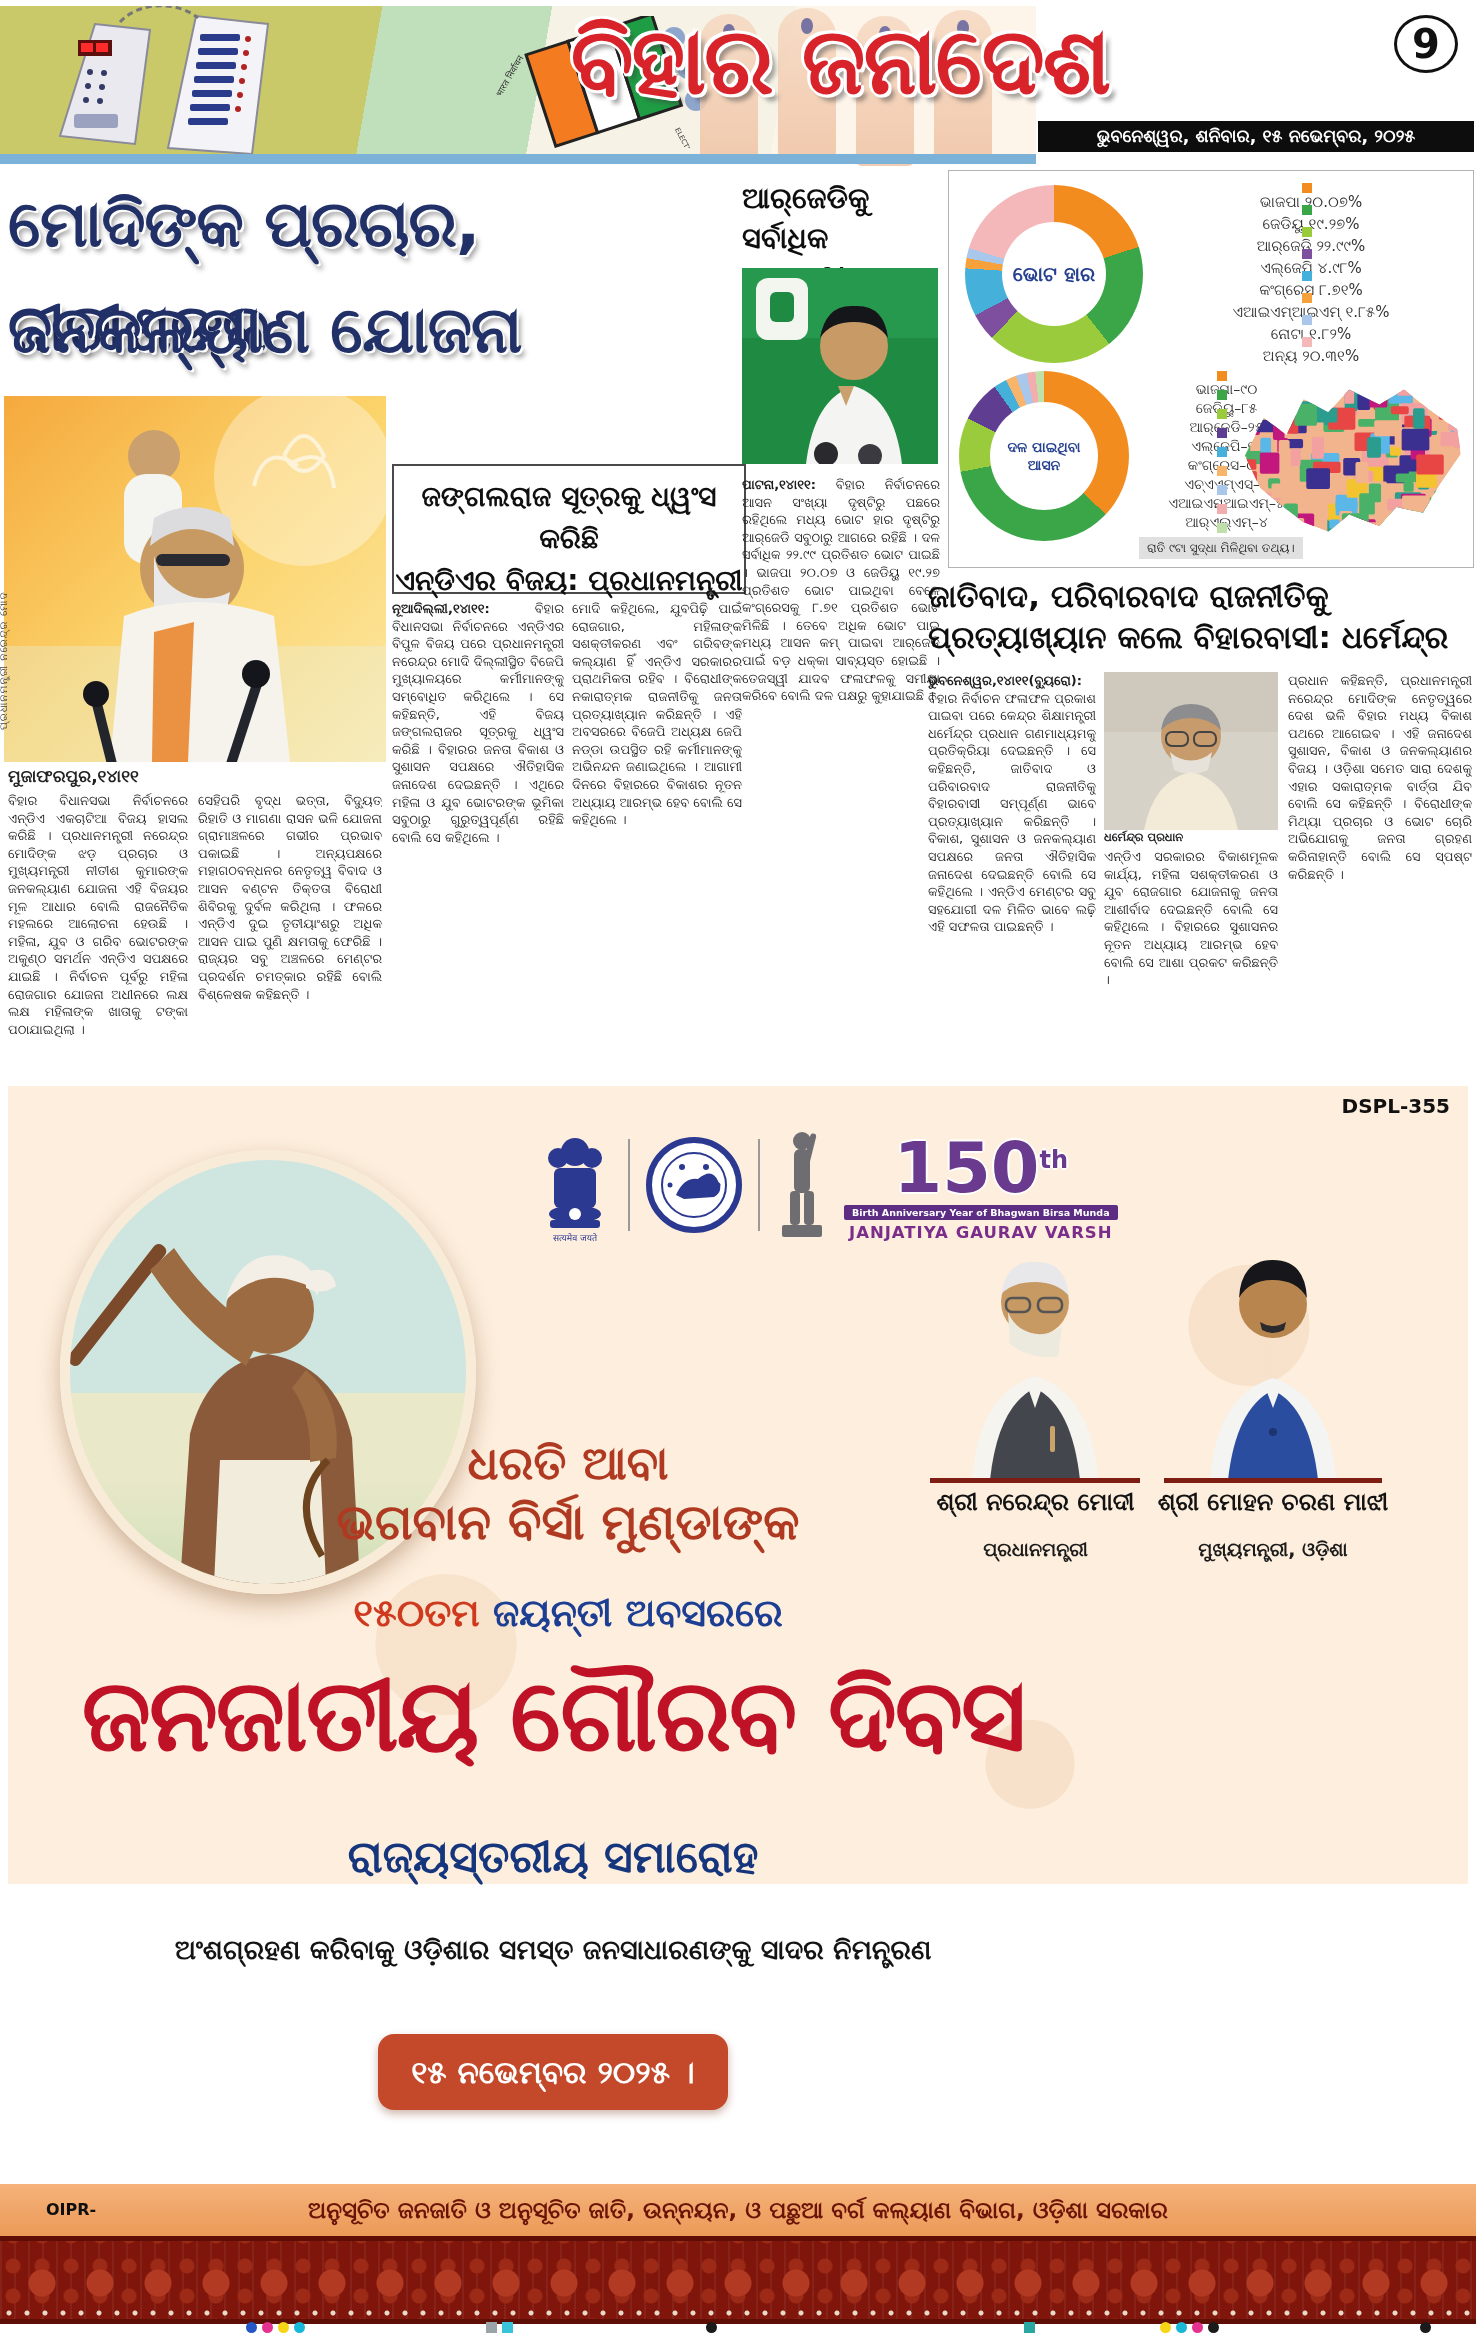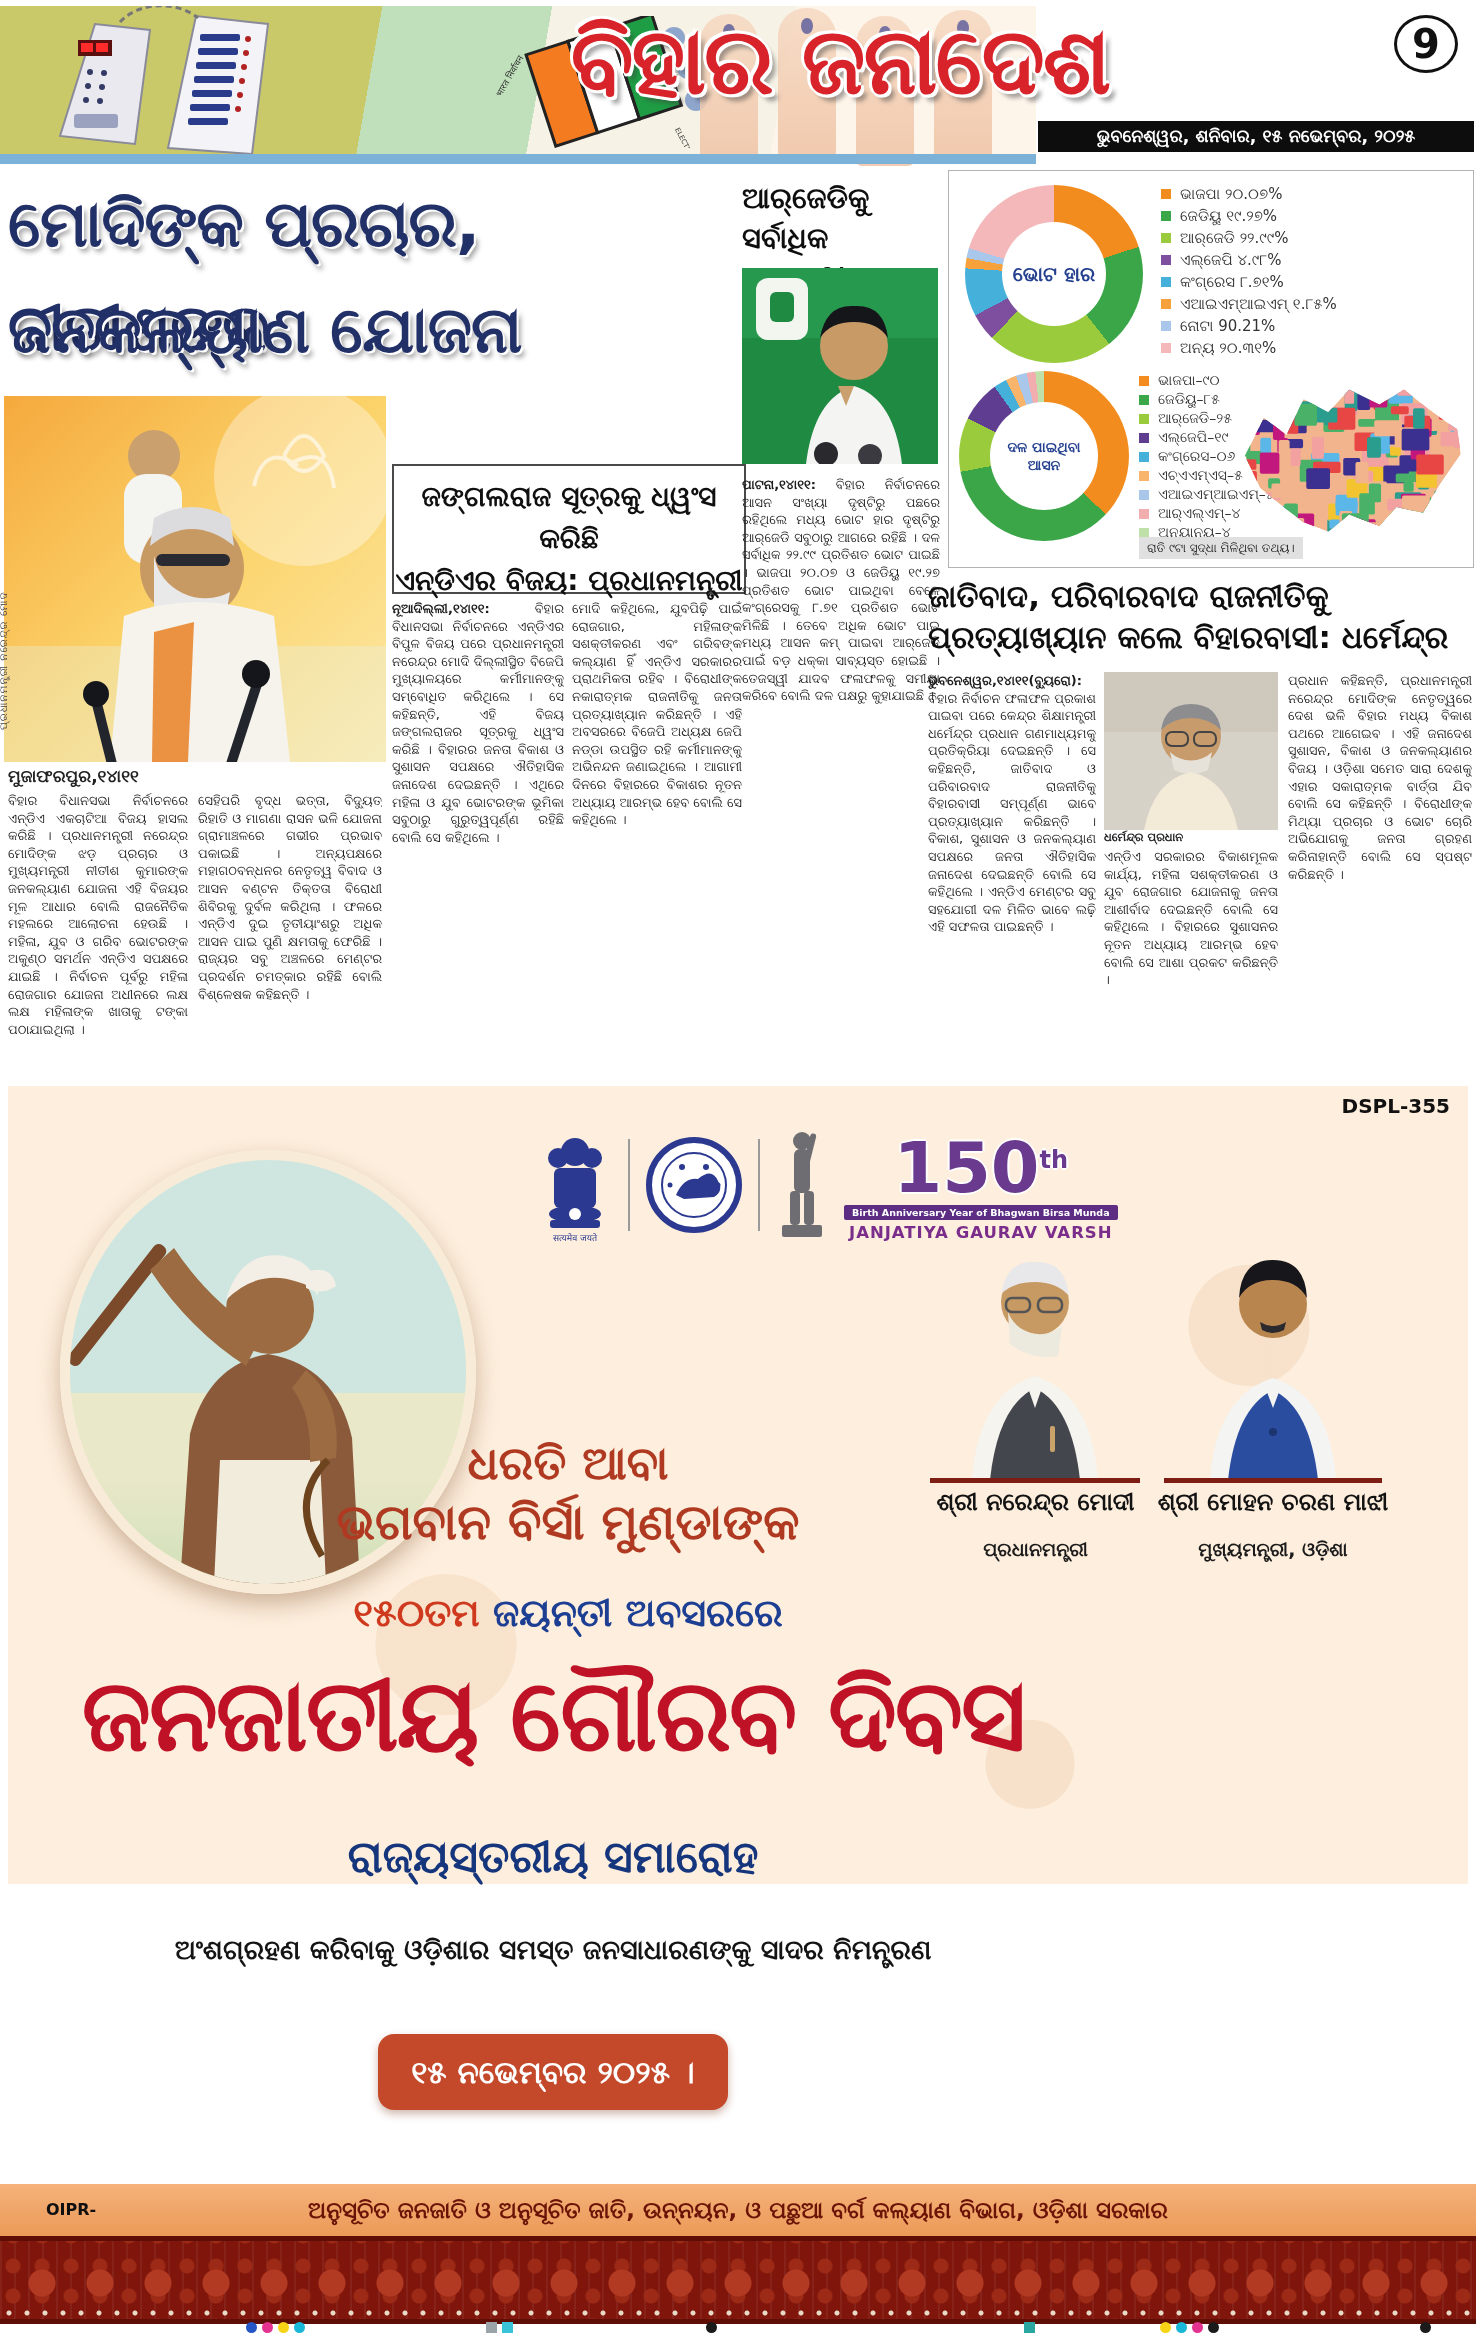--- a/index.html
+++ b/index.html
@@ -31,21 +31,21 @@
   .photo-cap{font-size:17px;font-weight:700;color:#222;}
   .boxhead{border:2px solid #4a4a4a;background:#fff;text-align:center;font-weight:800;color:#101010;
     font-size:28px;line-height:42px;padding-top:10px;}
   .vcred{writing-mode:vertical-rl;transform:rotate(180deg);font-size:10.5px;color:#444;letter-spacing:1px;}
   
   #infobox{left:948px;top:170px;width:524px;height:396px;border:1.5px solid #b3b3b3;background:#fff;}
   .donut{border-radius:50%;position:absolute;}
   .hole{position:absolute;left:50%;top:50%;transform:translate(-50%,-50%);background:#fff;border-radius:50%;
     display:flex;align-items:center;justify-content:center;text-align:center;color:#25408f;font-weight:700;}
   .legend{position:absolute;}
-  .legend .li{display:flex;align-items:center;font-size:15px;color:#333;}
+  .legend .li{display:flex;align-items:center;font-size:15px;color:#333;flex-direction:column;}
   .legend .sw{width:10px;height:10px;margin-right:9px;flex:0 0 auto;}
   #map-note{background:#e0e0e0;color:#222;font-size:12px;line-height:22px;padding:0 8px;}
   
   #ad{left:8px;top:1086px;width:1460px;height:798px;
     background:
      radial-gradient(circle at 12% 18%,rgba(214,150,95,.16) 0 46px,transparent 47px),
      radial-gradient(circle at 85% 30%,rgba(214,150,95,.14) 0 60px,transparent 61px),
      radial-gradient(circle at 30% 70%,rgba(214,150,95,.13) 0 70px,transparent 71px),
      radial-gradient(circle at 70% 85%,rgba(214,150,95,.15) 0 44px,transparent 45px),
      #fdeedd;}
@@ -260,21 +260,21 @@
         <div class="li" style="height: 22px; font-size: 15px;">
           <span class="sw" style="background: rgb(69, 176, 217);"></span>
           <span>କଂଗ୍ରେସ ୮.୭୧%</span>
         </div>
         <div class="li" style="height: 22px; font-size: 15px;">
           <span class="sw" style="background: rgb(246, 161, 59);"></span>
           <span>ଏଆଇଏମ୍‌ଆଇଏମ୍ ୧.୮୫%</span>
         </div>
         <div class="li" style="height: 22px; font-size: 15px;">
           <span class="sw" style="background: rgb(169, 199, 234);"></span>
-          <span>ନୋଟା    90.21%</span>
+          <span>ନୋଟା    ୧.୮୨%</span>
         </div>
         <div class="li" style="height: 22px; font-size: 15px;">
           <span class="sw" style="background: rgb(244, 184, 186);"></span>
           <span>ଅନ୍ୟ    ୨୦.୩୧%</span>
         </div>
       </div>
     <div class="donut" id="donut2" style="left: 10px; top: 200px; width: 170px; height: 170px; background: conic-gradient(rgb(242, 140, 30) 0%, rgb(242, 140, 30) 37.037%, rgb(58, 166, 72) 37.037%, rgb(58, 166, 72) 72.0165%, rgb(154, 203, 60) 72.0165%, rgb(154, 203, 60) 82.3045%, rgb(95, 62, 145) 82.3045%, rgb(95, 62, 145) 90.1235%, rgb(69, 176, 217) 90.1235%, rgb(69, 176, 217) 92.5926%, rgb(247, 180, 106) 92.5926%, rgb(247, 180, 106) 94.6502%, rgb(169, 199, 234) 94.6502%, rgb(169, 199, 234) 96.7078%, rgb(242, 174, 174) 96.7078%, rgb(242, 174, 174) 98.3539%, rgb(191, 224, 168) 98.3539%, rgb(191, 224, 168) 100%);">
       <div class="hole" style="width:100px;height:100px;font-size:14px;line-height:18px;padding:4px;">ଦଳ ପାଇଥିବା ଆସନ</div>
     </div>
     <div class="legend" id="legend2" style="left:190px;top:200px;width:175px;">

